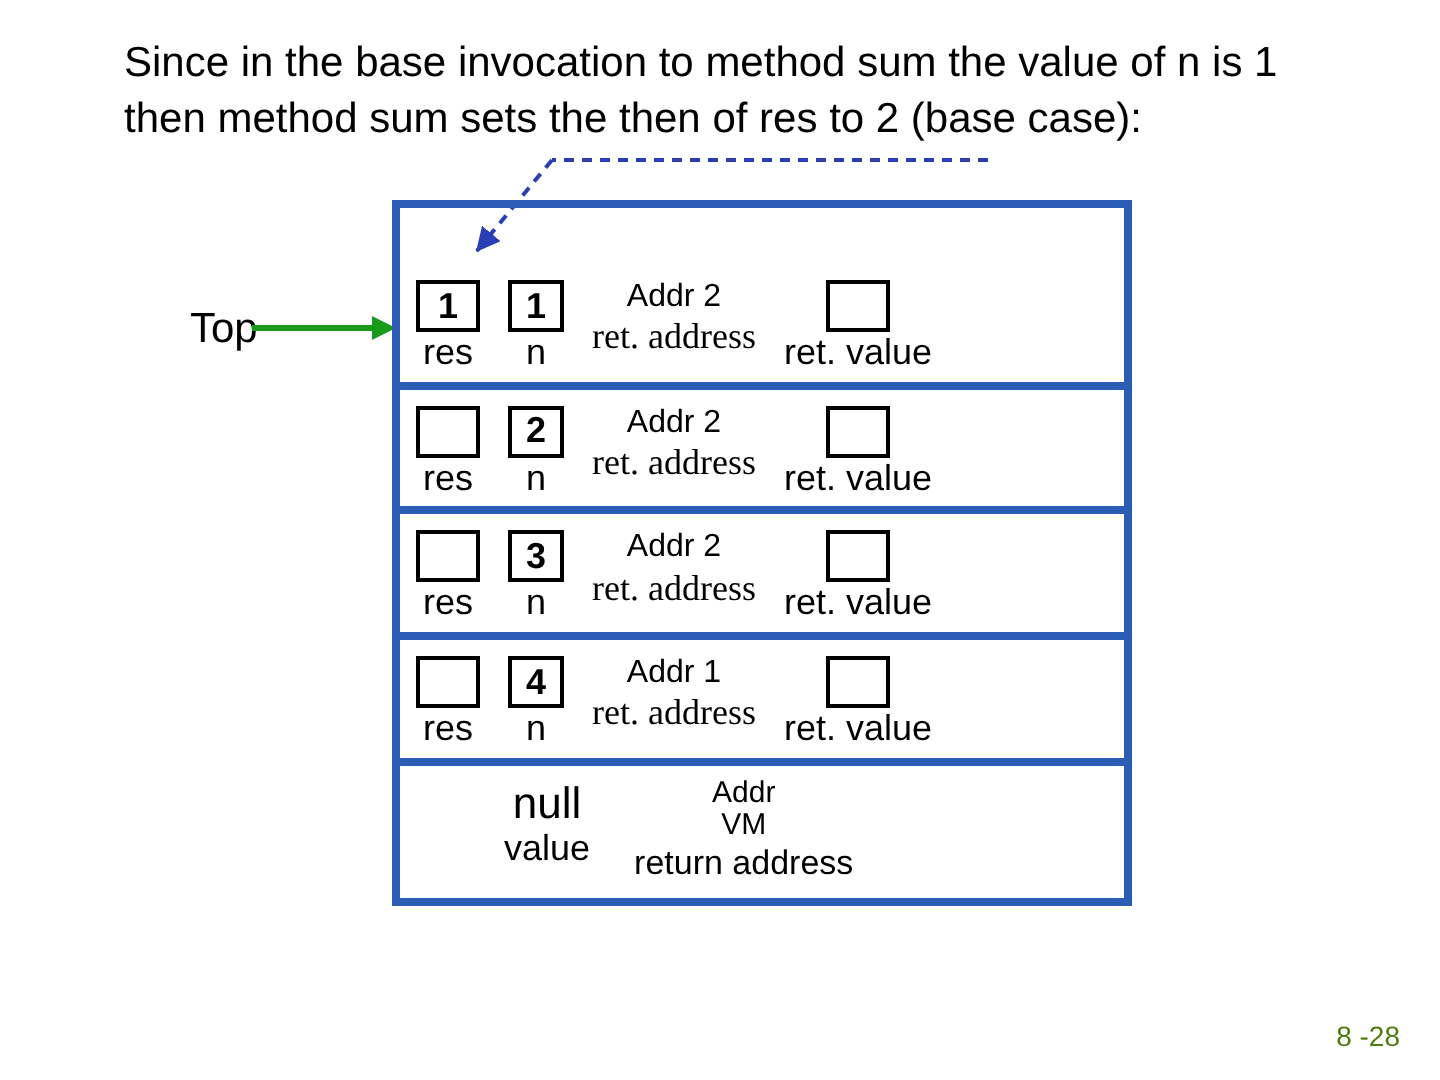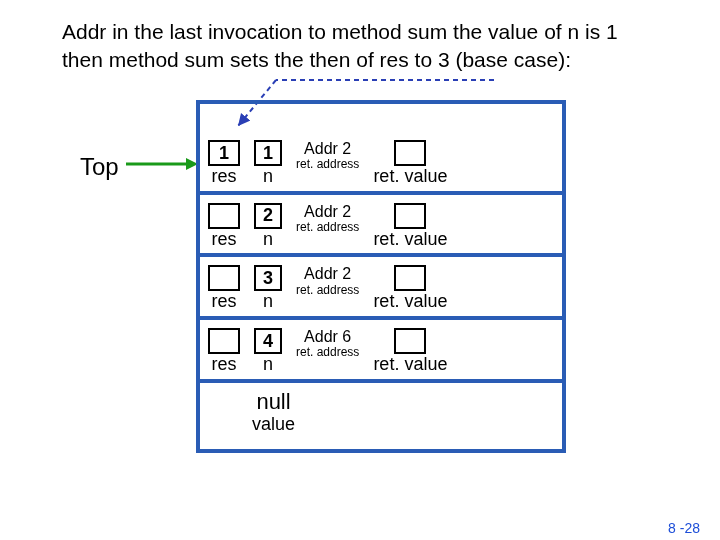--- a/index.html
+++ b/index.html
@@ -25,23 +25,23 @@
   .dashed-arrow-to-box {
     position: absolute;
     left: 236px;
     top: 76px;
     width: 260px;
     height: 54px;
     pointer-events: none;
   }
   .top-label {
     position: absolute;
-    left: 80px;
+    left: 95px;
     top: 153px;
-    font-size: 24px;
+    font-size: 21px;
     color: #000;
   }
   .green-arrow {
     position: absolute;
     left: 126px;
     top: 156px;
     width: 72px;
     height: 16px;
   }
   .stack {
@@ -77,21 +77,21 @@
     display: flex;
     align-items: center;
     justify-content: center;
     font-size: 18px;
     font-weight: bold;
     background: #fff;
   }
   .cell .lbl { margin-top: 0px; }
   .cell.addr { align-items: center; }
   .cell.addr .val { white-space: nowrap; font-size: 16px; }
-  .cell.addr .lbl { white-space: nowrap; font-size: 12px; }
+  .cell.addr .lbl { white-space: nowrap; font-size: 18px; font-family: Liberation Serif, serif; }
   .cell.retv .box { width: 32px; }
   .cell.res  .box { width: 32px; }
   .cell.n    .box { width: 28px; }
   .frame-bottom {
     border-top: 4px solid #2a5cb5;
     border-bottom: 4px solid #2a5cb5;
     margin-top: -4px;
     padding: 6px 8px 4px 8px;
     display: flex;
     align-items: flex-start;
@@ -99,32 +99,32 @@
     min-height: 74px;
   }
   .frame-bottom .cell .box { width: 36px; height: 28px; }
   .frame-bottom .cell.addr2 { align-items: center; font-size: 15px; }
   .frame-bottom .cell.addr2 .small { display:flex; flex-direction:column; align-items:center; line-height:1.05;}
   .frame-bottom .cell.addr2 .lbl2 { font-size: 17px; white-space:nowrap; margin-top:2px;}
   .frame-bottom .leftpad { width:22px; }
   .page-num {
     position: absolute;
     right: 20px;
-    bottom: 4px;
+    bottom: 14px;
     font-size: 14px;
-    color: #1d4ed8;
+    color: #4d7c0f;
   }
   
   #target-res-box { position: relative; }
 </style>
 </head>
 <body>
 
 <div class="caption">
-  <span>Addr in the last invocation to method </span><span class="under">sum</span><span> the value of </span><span class="under">n</span><span> is 1 then method </span><span class="under">sum</span><span> sets the then of </span><span class="under">res</span><span> to 3 (base case):</span>
+  <span>Since in the base invocation to method </span><span class="under">sum</span><span> the value of </span><span class="under">n</span><span> is 1 then method </span><span class="under">sum</span><span> sets the then of </span><span class="under">res</span><span> to 2 (base case):</span>
 </div>
 
 <svg class="dashed-arrow-to-box" viewBox="0 0 260 54">
   <defs>
     <marker id="arrh" markerWidth="8" markerHeight="8" refX="6" refY="3" orient="auto">
       <path d="M0,0 L6,3 L0,6 Z" fill="#2a3fb5"></path>
     </marker>
   </defs>
   <line x1="258" y1="4" x2="40" y2="4" stroke="#2a3fb5" stroke-width="2" stroke-dasharray="5 4"></line>
   <line x1="40" y1="4" x2="2" y2="50" stroke="#2a3fb5" stroke-width="2" stroke-dasharray="5 4" marker-end="url(#arrh)"></line>
@@ -199,32 +199,39 @@
   <div class="frame">
     <div class="cell res">
       <div class="box"></div>
       <div class="lbl">res</div>
     </div>
     <div class="cell n">
       <div class="box">4</div>
       <div class="lbl">n</div>
     </div>
     <div class="cell addr">
-      <div class="val">Addr 6</div>
+      <div class="val">Addr 1</div>
       <div class="lbl">ret. address</div>
     </div>
     <div class="cell retv">
       <div class="box"></div>
       <div class="lbl">ret. value</div>
     </div>
   </div>
 
   <div class="frame-bottom">
     <div class="leftpad"></div>
     <div class="cell">
       <div class="val" style="font-size:22px;">null</div>
       <div class="lbl">value</div>
     </div>
+    <div class="cell addr2">
+      <div class="small">
+        <span>Addr</span>
+        <span>VM</span>
+      </div>
+      <div class="lbl2">return address</div>
+    </div>
   </div>
 
 </div>
 
 <div class="page-num">8 -28</div>
 
 </body></html>

